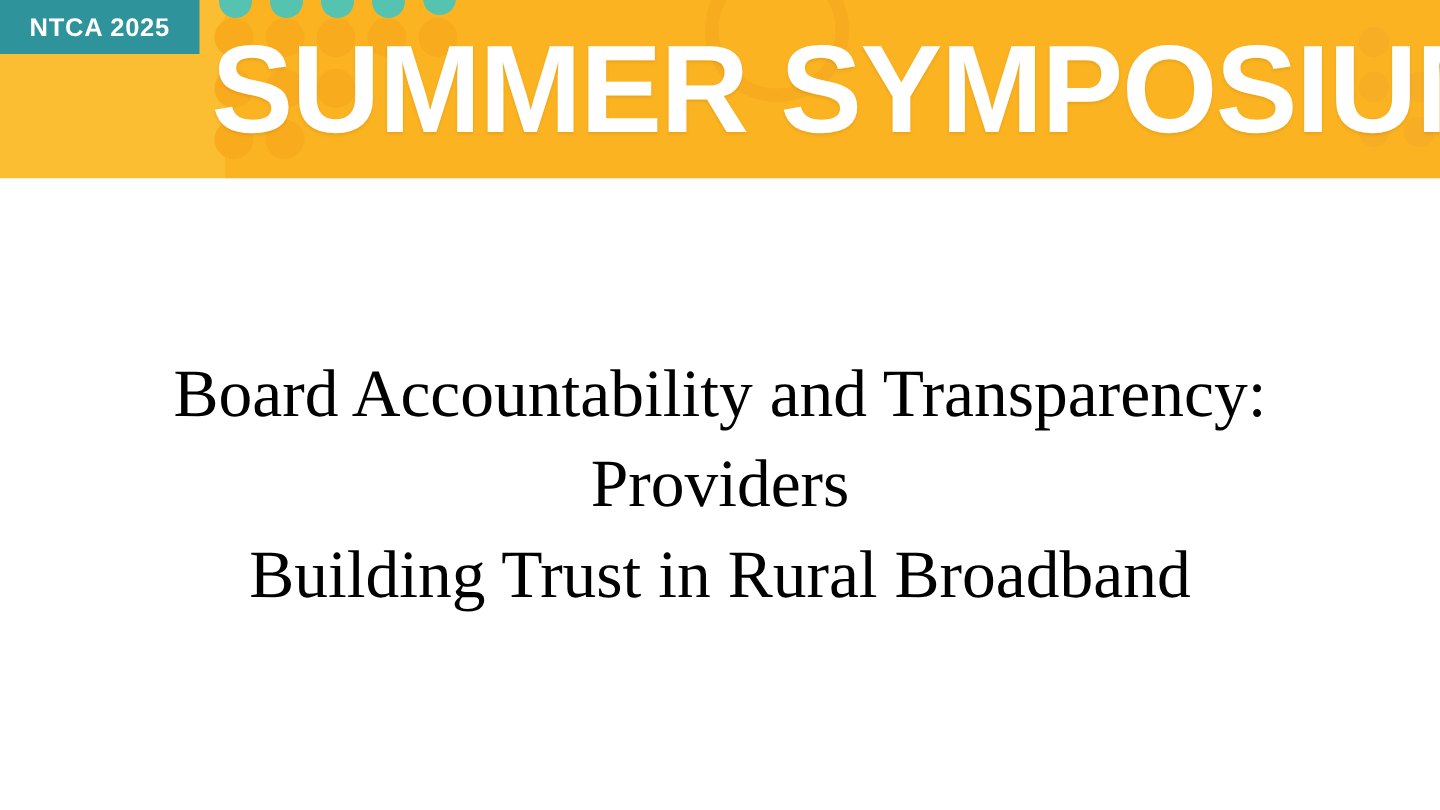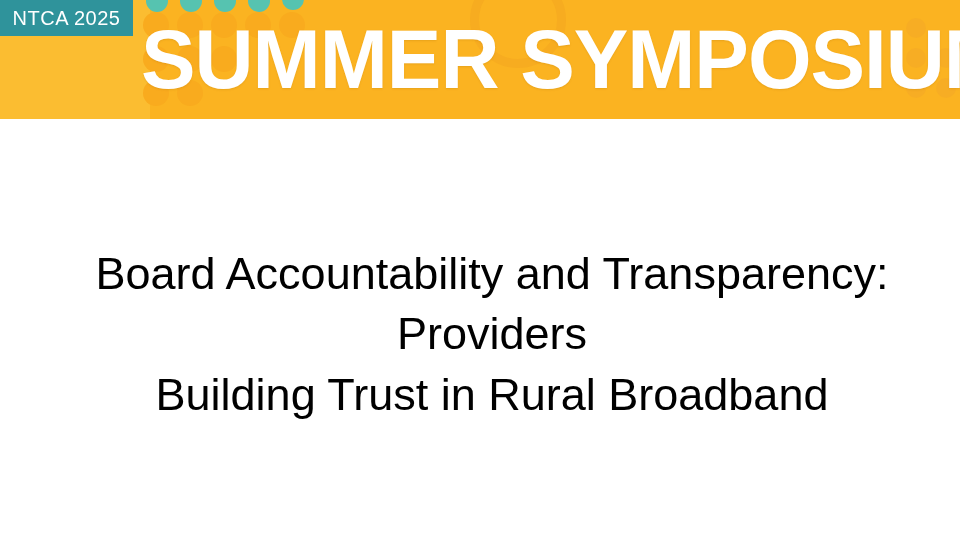--- a/index.html
+++ b/index.html
@@ -72,22 +72,22 @@
     width: 133px;
     height: 36px;
     background: #2f939b;
     display: flex;
     align-items: center;
     justify-content: center;
     z-index: 6;
   }
   #ntca-badge-label {
     font-family: "Liberation Sans", sans-serif;
-    font-weight: normal;
-    font-size: 20px;
+    font-weight: bold;
+    font-size: 17px;
     letter-spacing: 0.5px;
     color: #ffffff;
     line-height: 1;
   }
 
   
   #banner-title {
     position: absolute;
     left: 141px;
     top: 10px;
@@ -119,26 +119,26 @@
     height: 421px;
     background: #ffffff;
   }
 
   #slide-title {
     position: absolute;
     left: 40px;
     top: 113px;
     width: 880px;
     text-align: center;
-    font-family: Liberation Sans, sans-serif;
+    font-family: Liberation Serif, serif;
     font-size: 45px;
     line-height: 1.34;
     color: #000000;
     font-weight: normal;
-    margin: 12px;
+    margin: 0;
   }
   #slide-title .tline {
     display: block;
   }
 </style>
 </head>
 <body>
 
 <div id="slide">
 

